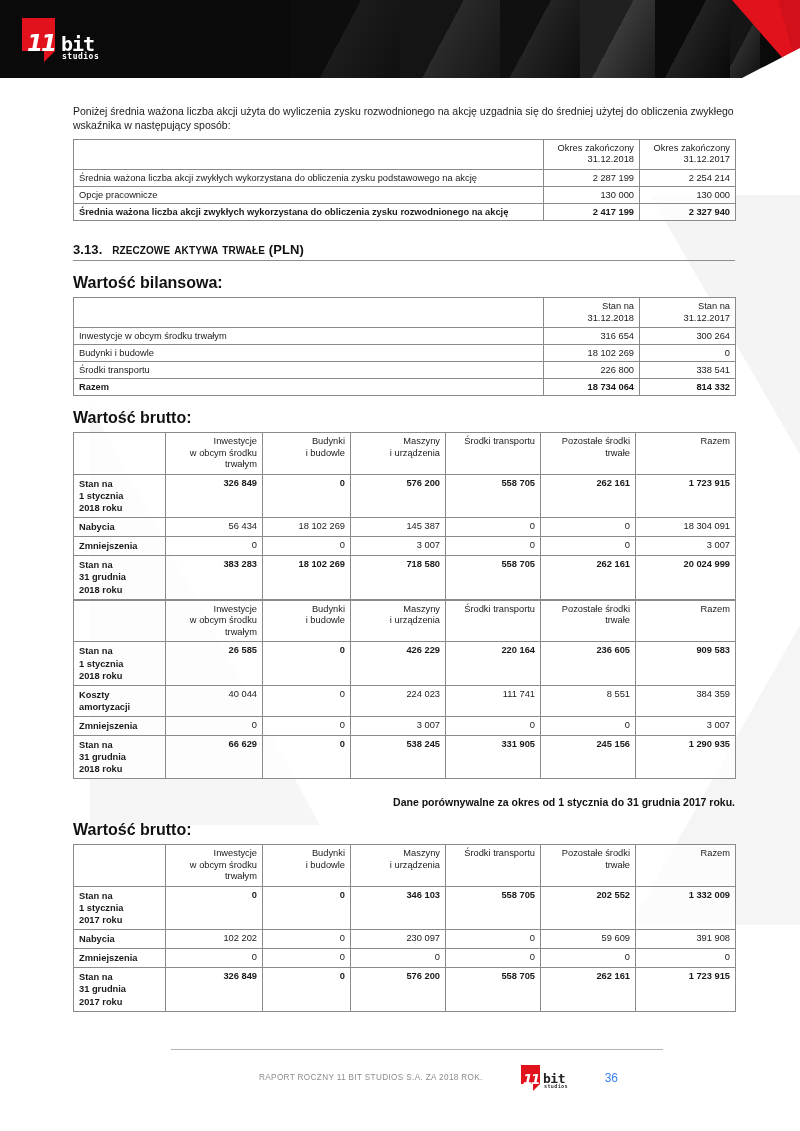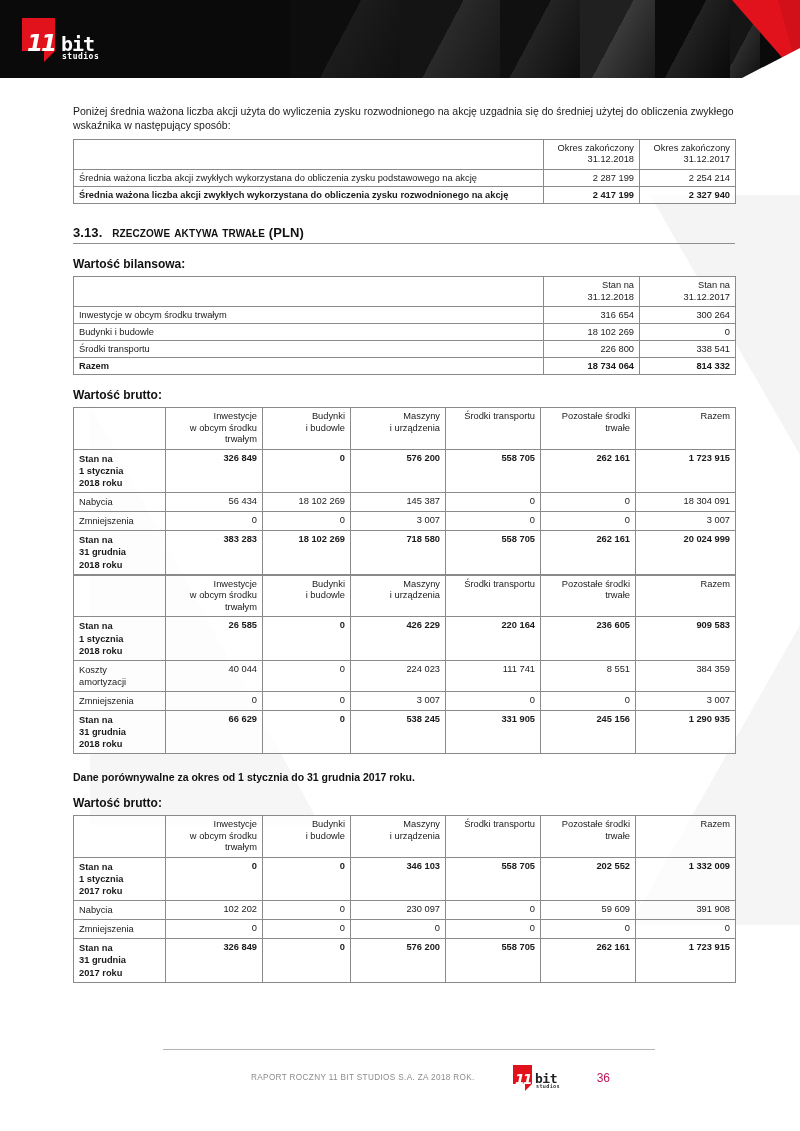--- a/index.html
+++ b/index.html
@@ -159,29 +159,30 @@
   h2.section .num { margin-right: 6px; margin-top: 48px; }
   h2.section .caps {
     font-variant: small-caps;
     text-transform: lowercase;
     font-size: 14.5px;
   }
   h2.section .caps .keep { text-transform: uppercase; font-size: 13px; }
 
   h3.sub {
     margin: 13px 0 5px 0;
-    font-size: 12px;
+    font-size: 16px;
     font-weight: bold;
     color: #111;
   }
   p.note {
     margin: 17px 0 9px 0;
     font-size: 10.5px;
     font-weight: bold;
     color: #111;
+    text-align: right;
   }
 
   
   table {
     border-collapse: collapse;
     width: 662px;
     font-size: 9.3px;
     color: #1a1a1a;
     table-layout: fixed;
   }
@@ -214,26 +215,26 @@
   table.t7 col.c2 { width: 88px; }
   table.t7 col.c3 { width: 95px; }
   table.t7 col.c4 { width: 95px; }
   table.t7 col.c5 { width: 95px; }
   table.t7 col.c6 { width: 100px; }
   table.t7 td.rowhead {
     font-weight: bold;
     line-height: 1.3;
     text-align: left;
   }
-  table.t7 td.rowhead.plain { font-weight: normal; }
+  table.t7 td.rowhead.plain { font-weight: bold; }
 
   
   .footer {
     position: absolute;
-    left: 8px;
+    left: 16px;
     bottom: 0;
     width: 664px;
     height: 90px;
   }
   .footer-rule {
     position: absolute;
     top: 8px;
     left: 155px;
     width: 492px;
     height: 1px;
@@ -296,21 +297,21 @@
     letter-spacing: .3px;
     color: #333;
     line-height: 1;
     font-family: "DejaVu Sans Mono", monospace;
   }
   .page-number {
     position: absolute;
     top: 30px;
     right: 62px;
     font-size: 12px;
-    color: #be185d;
+    color: #3b82f6;
   }
 </style>
 </head>
 <body>
 
 <div class="banner">
   <div class="shape b1"></div>
   <div class="shape b2"></div>
   <div class="shape b3"></div>
   <div class="shape b4"></div>
@@ -356,20 +357,25 @@
             <span>Okres zakończony</span><br>
             <span>31.12.2017</span>
           </th>
         </tr>
       </thead>
       <tbody>
         <tr>
           <td class="label">Średnia ważona liczba akcji zwykłych wykorzystana do obliczenia zysku podstawowego na akcję</td>
           <td class="num">2 287 199</td>
           <td class="num">2 254 214</td>
+        </tr>
+        <tr>
+          <td class="label">Opcje pracownicze</td>
+          <td class="num">130 000</td>
+          <td class="num">130 000</td>
         </tr>
         <tr class="bold">
           <td class="label">Średnia ważona liczba akcji zwykłych wykorzystana do obliczenia zysku rozwodnionego na akcję</td>
           <td class="num">2 417 199</td>
           <td class="num">2  327 940</td>
         </tr>
       </tbody>
     </table>
 
     <h2 class="section">

